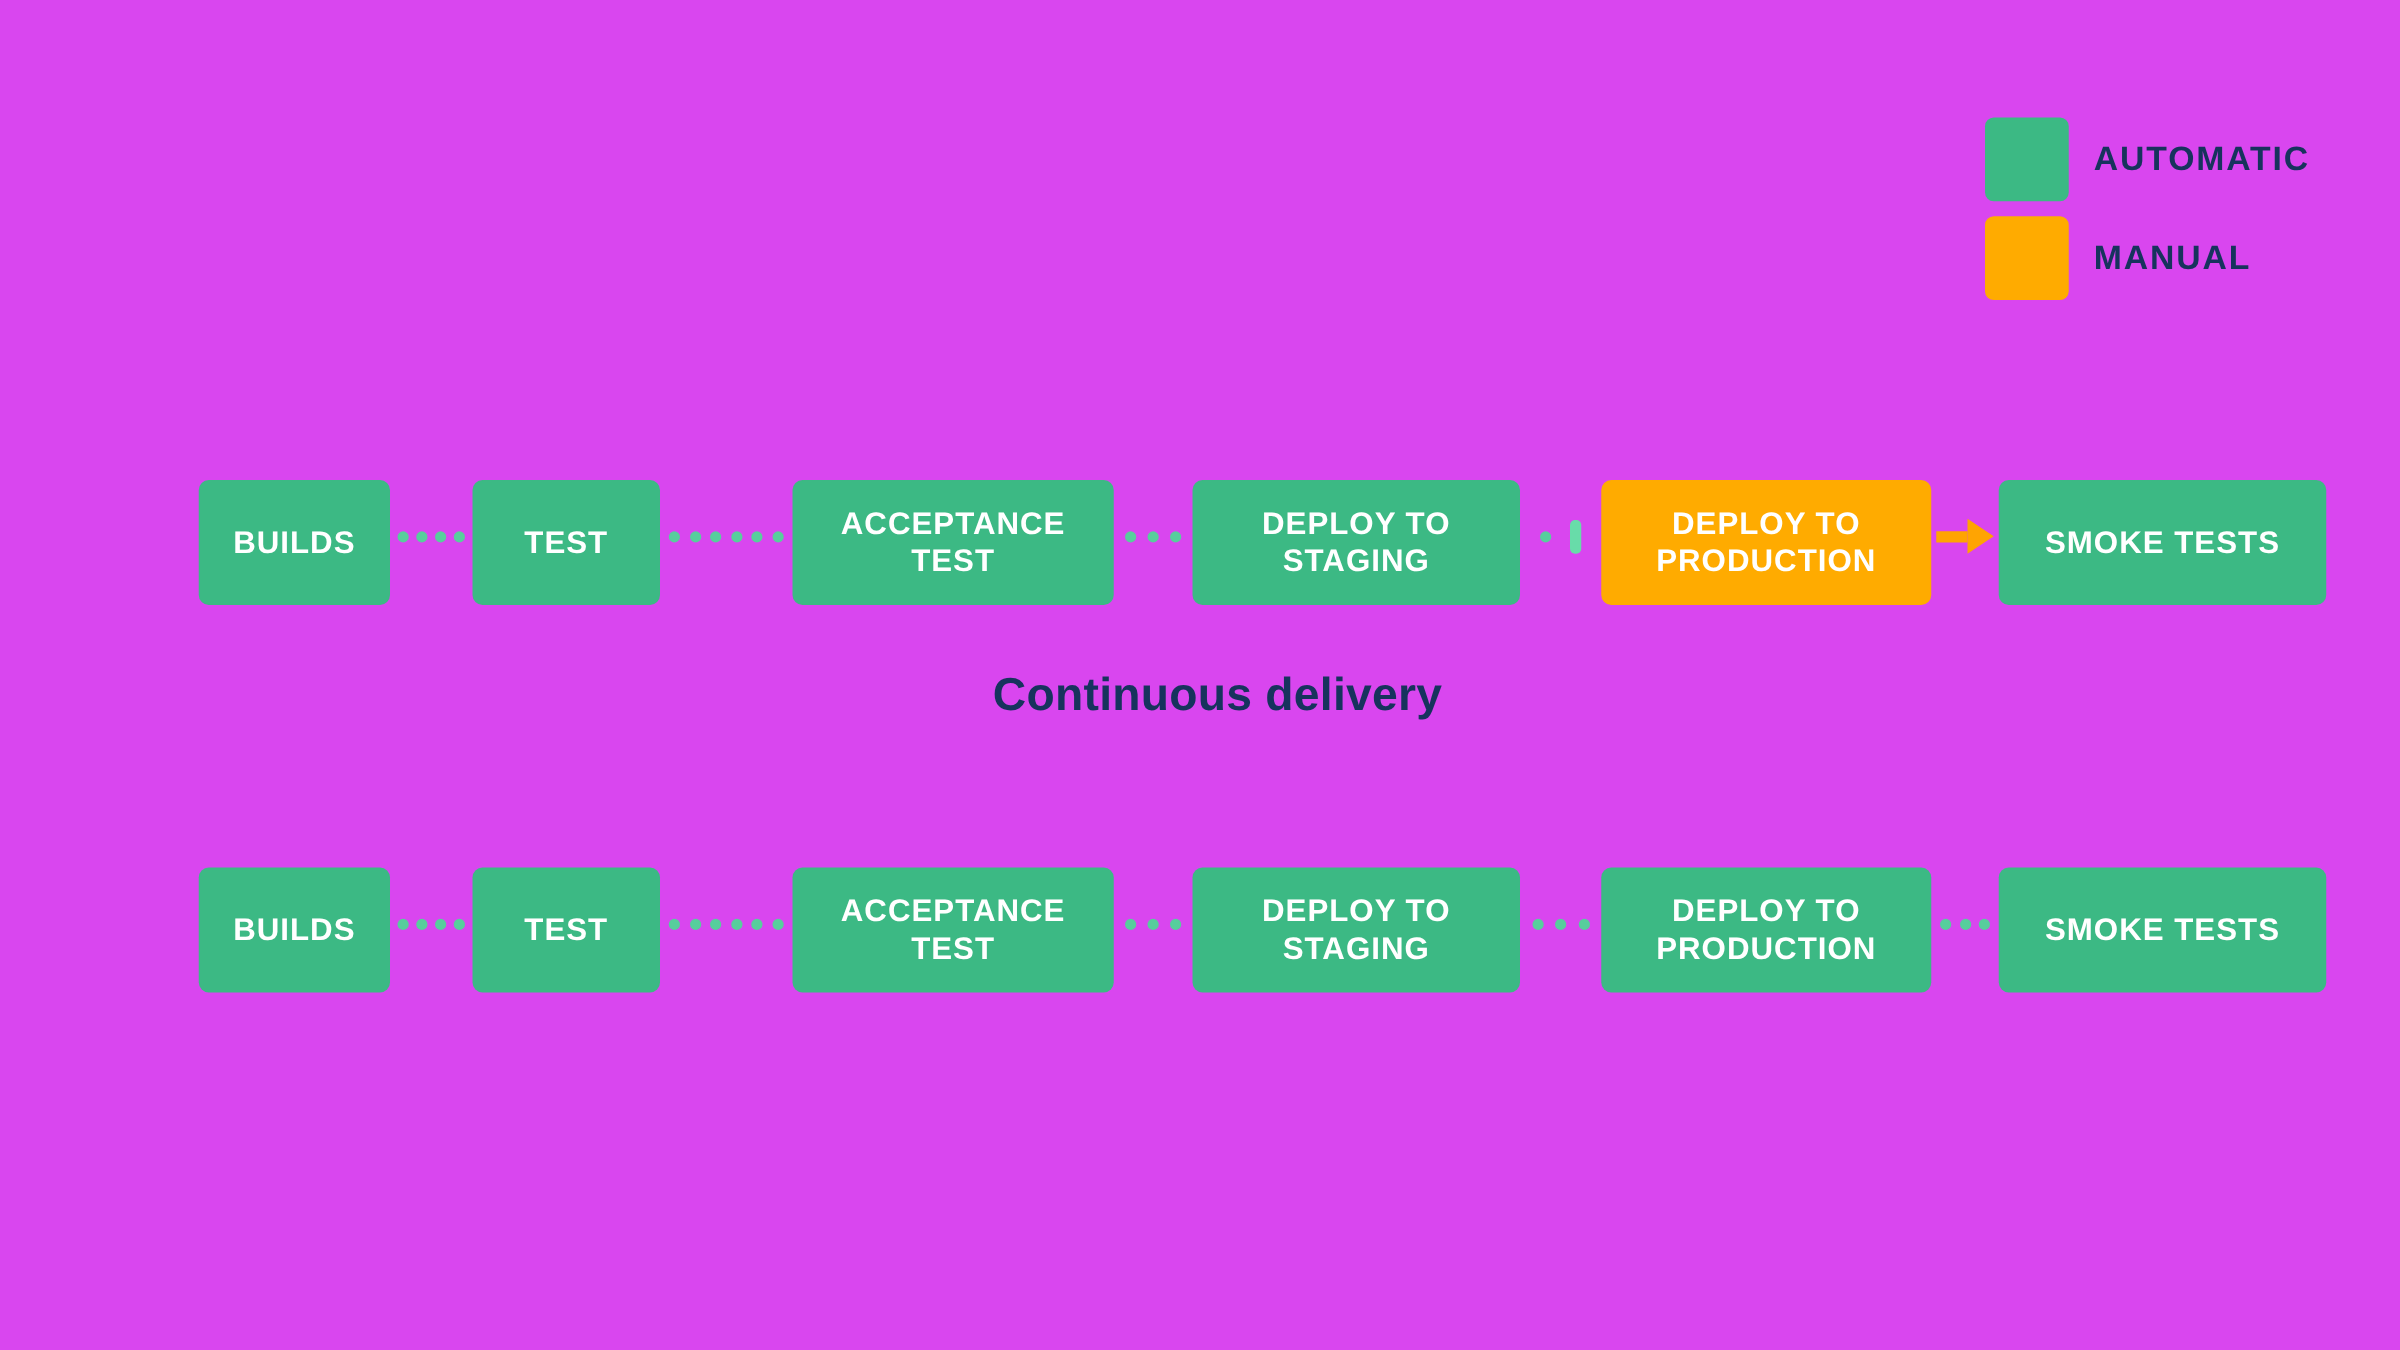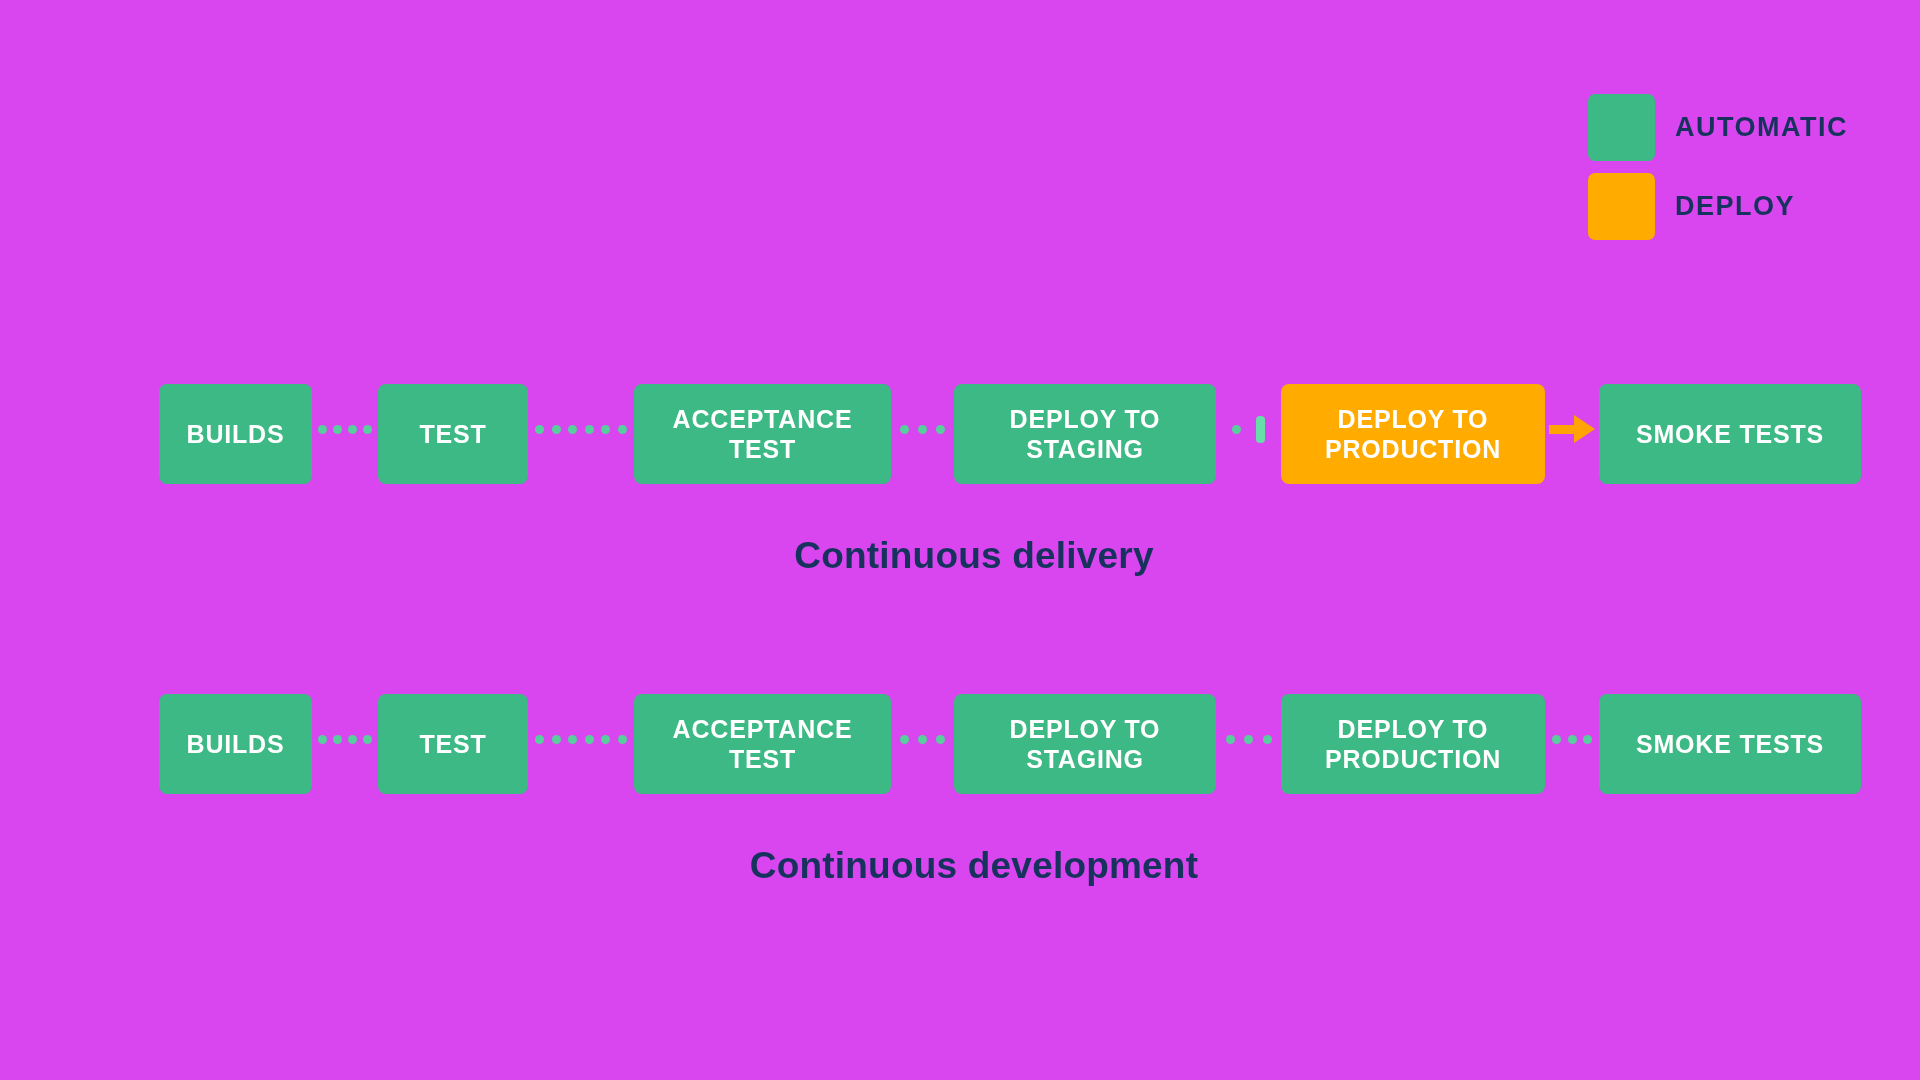--- a/index.html
+++ b/index.html
@@ -135,21 +135,21 @@
 
 <div class="canvas">
 
   <div class="legend">
     <div class="legend-row">
       <span class="swatch automatic"></span>
       <span class="legend-label">AUTOMATIC</span>
     </div>
     <div class="legend-row">
       <span class="swatch manual"></span>
-      <span class="legend-label">DEPLOY</span>
+      <span class="legend-label">MANUAL</span>
     </div>
   </div>
 
   <div class="pipeline pipeline-1" id="pipeline-0">
       <div class="stage automatic" style="width: 153px;">
         <span>BUILDS</span>
       </div>
       <div class="connector" style="width: 66px;">
         <span class="dot"></span>
         <span class="dot"></span>
@@ -239,15 +239,14 @@
       </div>
       <div class="connector" style="width: 54px;">
         <span class="dot"></span>
         <span class="dot"></span>
         <span class="dot"></span>
       </div>
       <div class="stage automatic" style="width: 262px;">
         <span>SMOKE TESTS</span>
       </div>
     </div>
-  <div class="caption caption-2">Continuous development</div>
 
 </div>
 
 </body></html>

